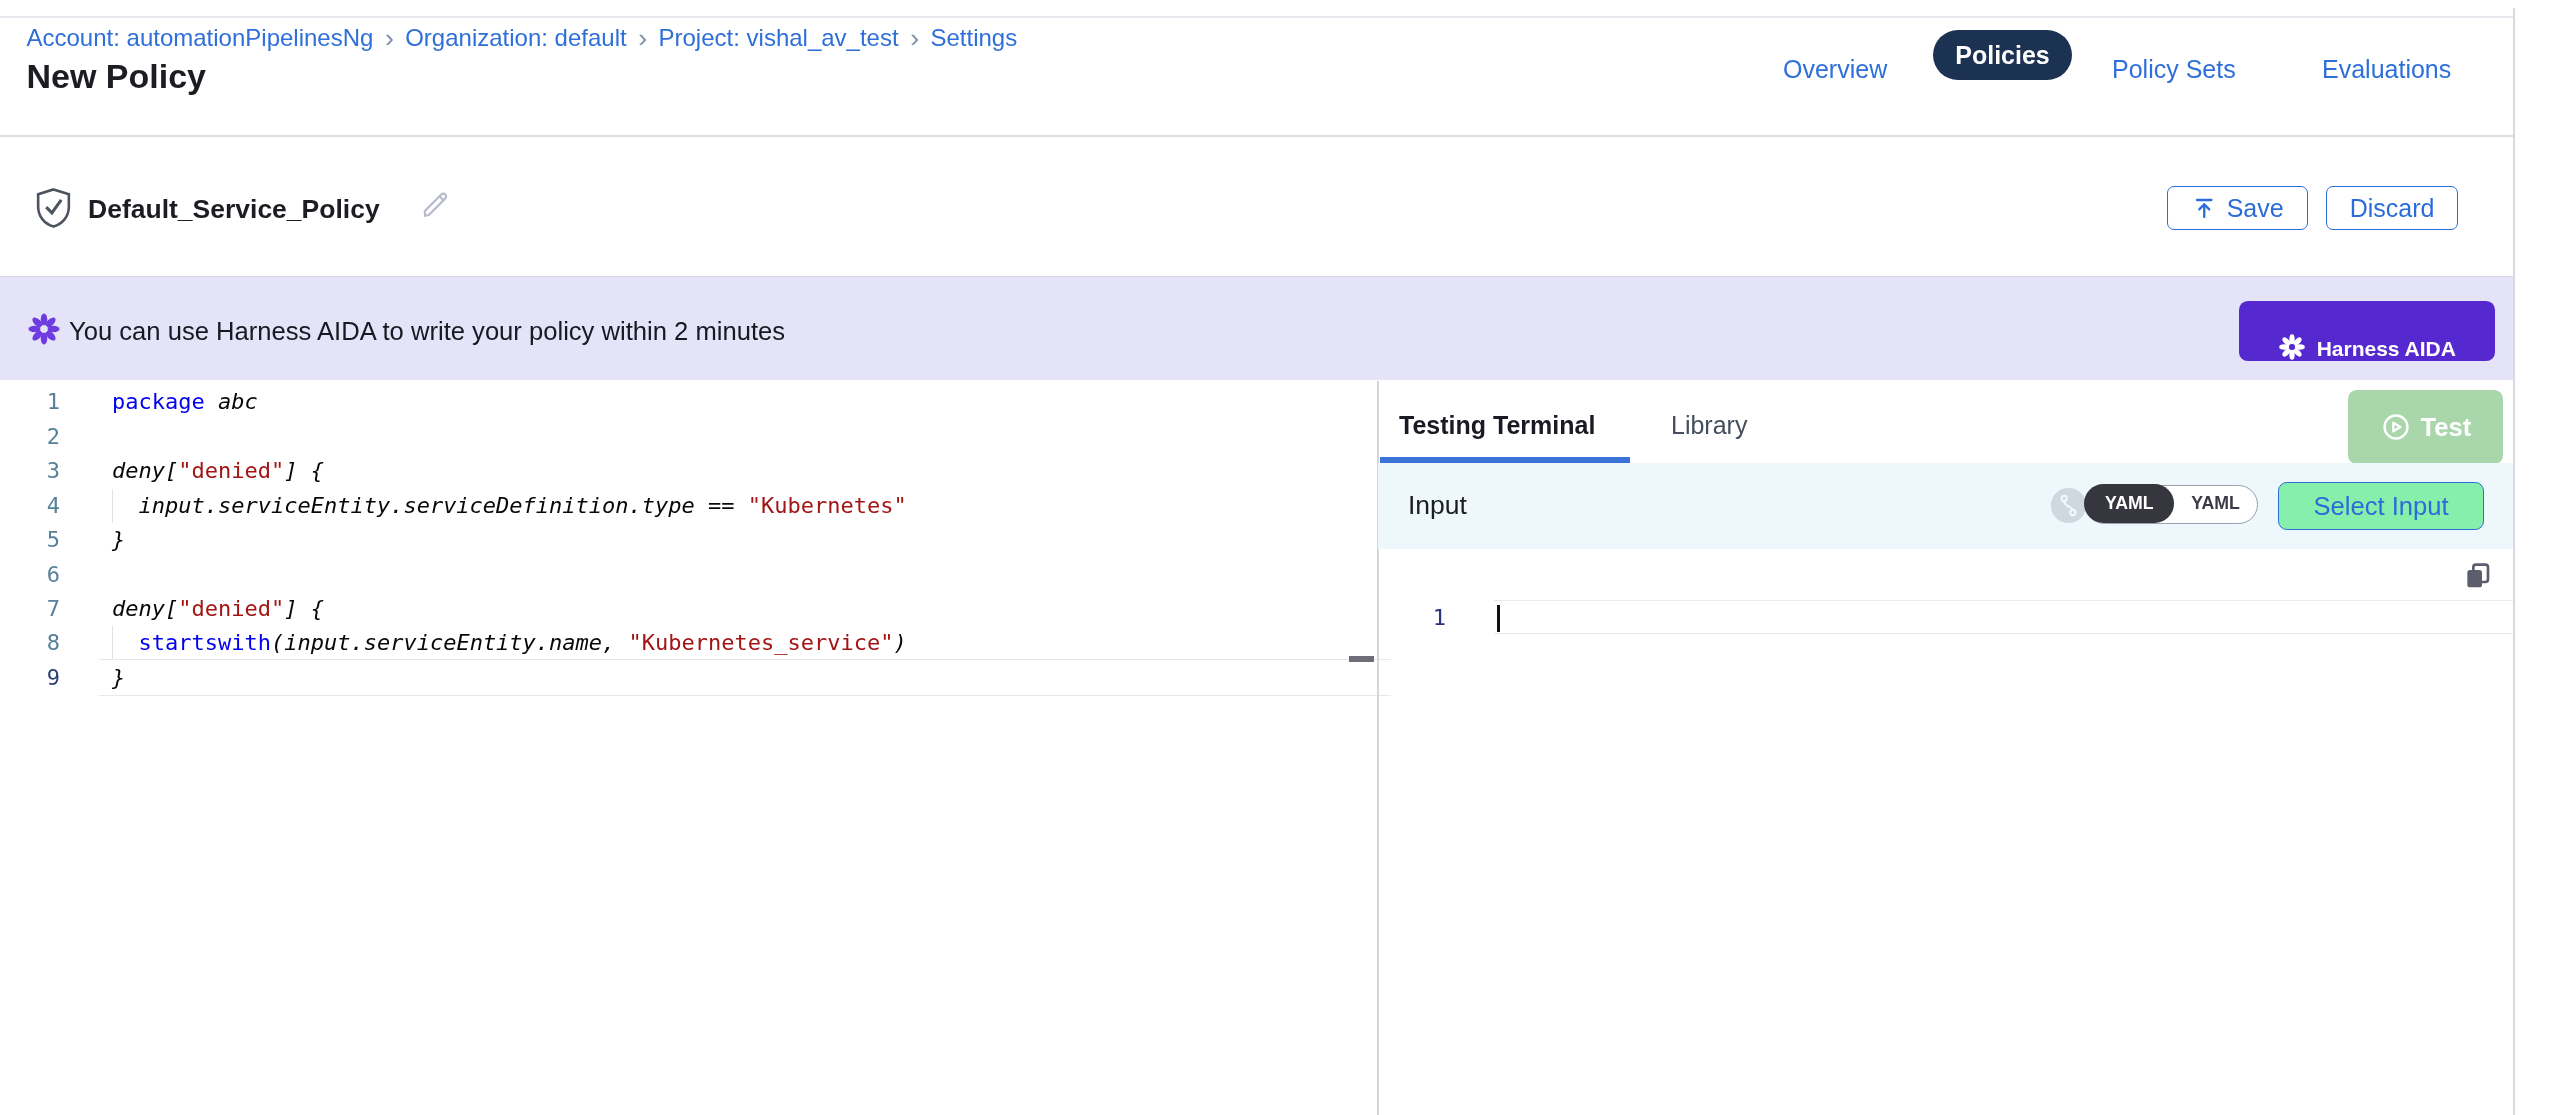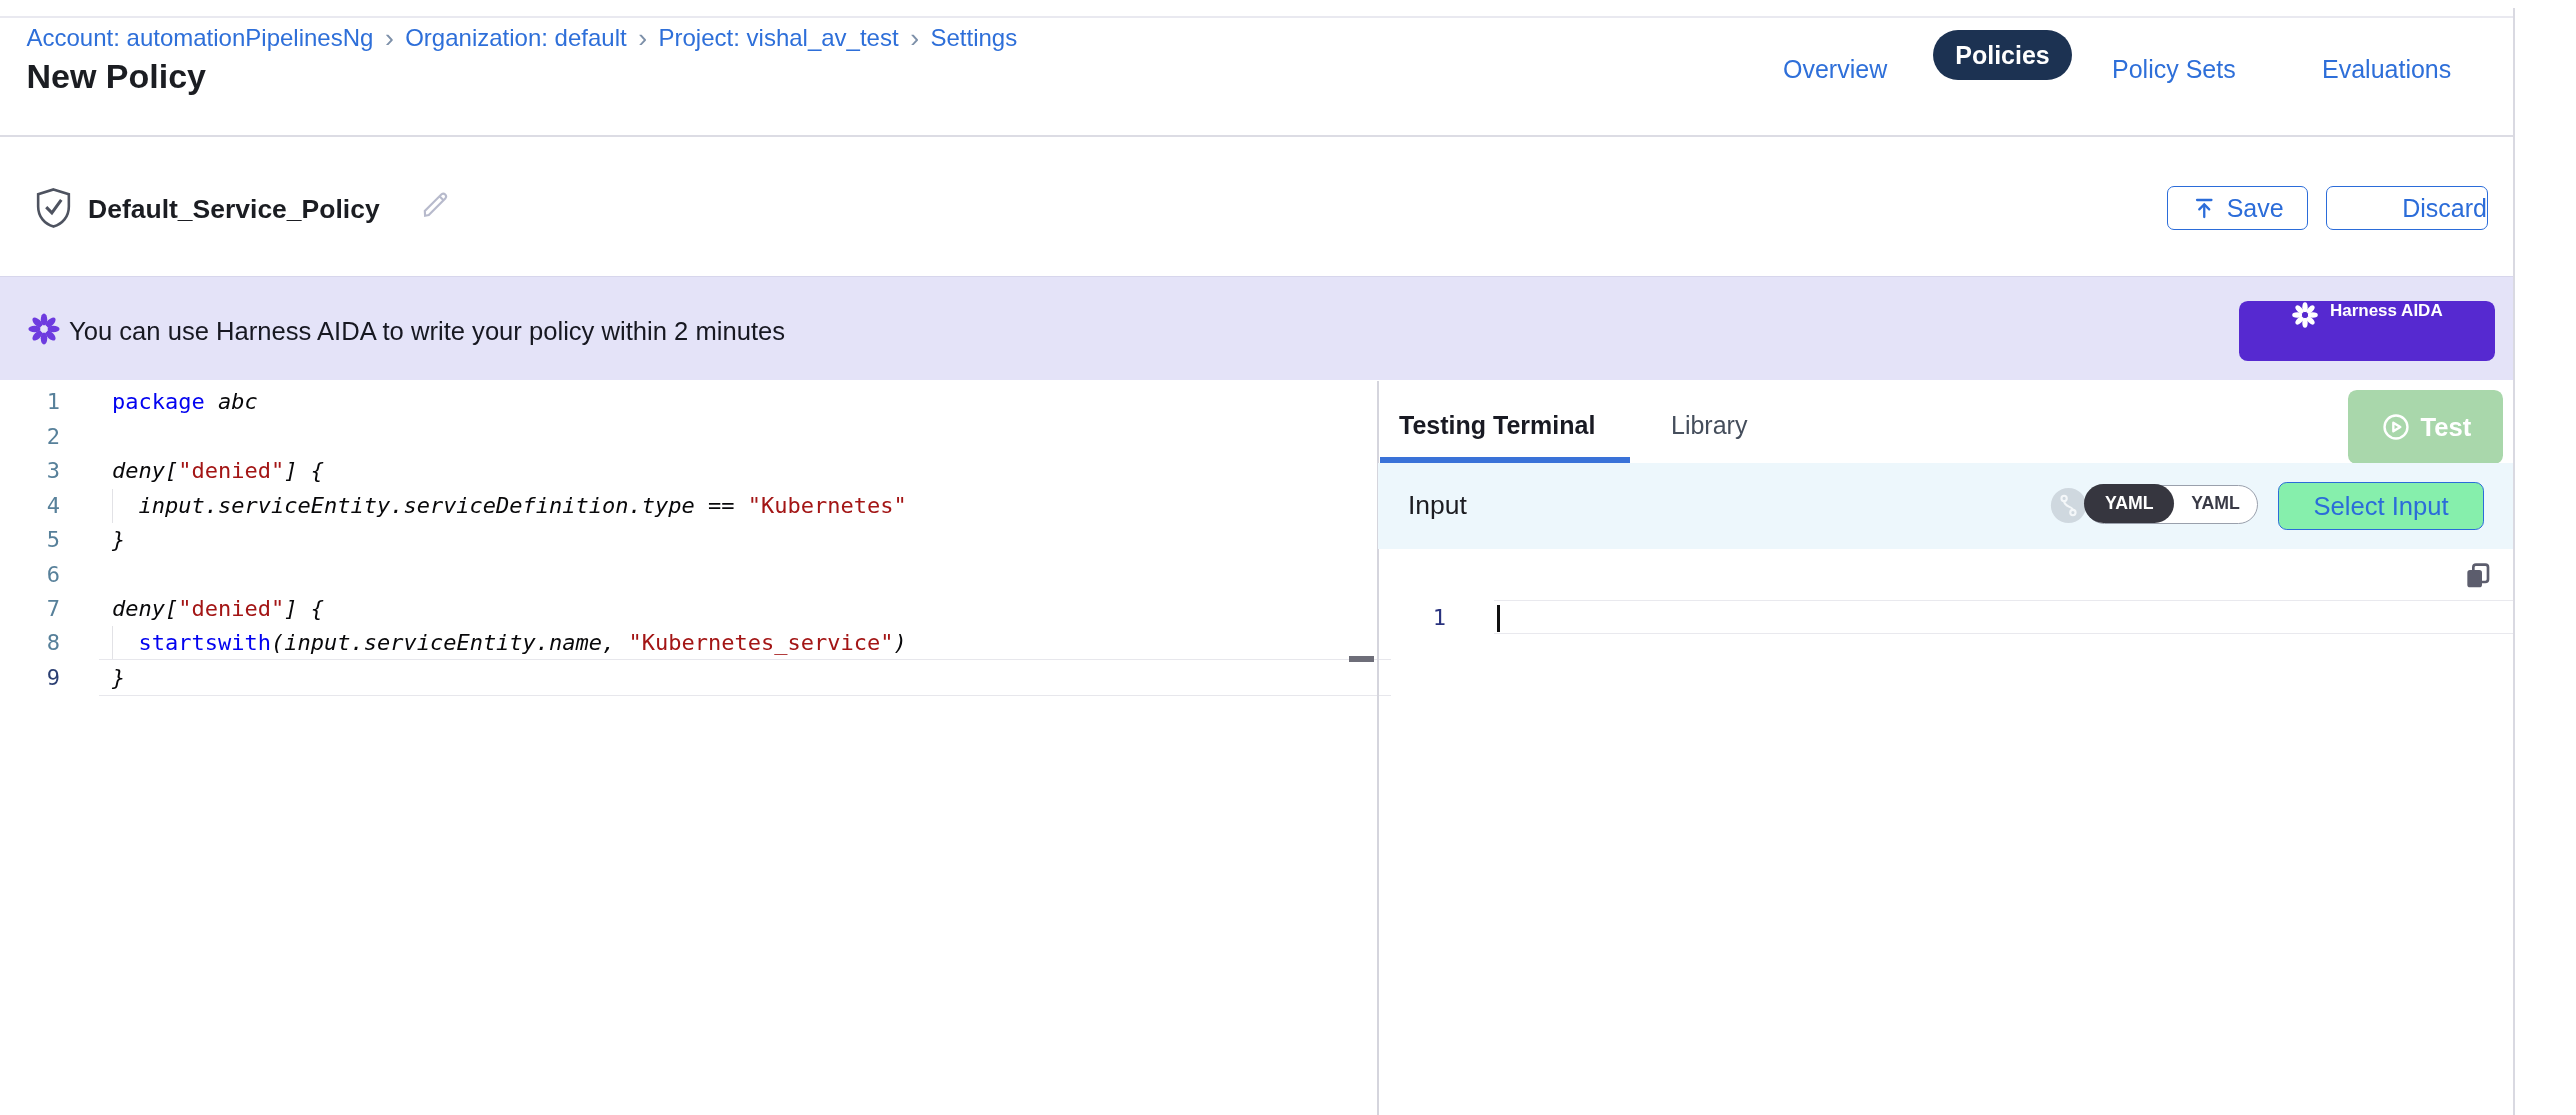--- a/index.html
+++ b/index.html
@@ -24,22 +24,22 @@
   .policy-name{position:absolute;left:88px;top:186px;font-size:26.5px;font-weight:700;color:#1b1d22;}
   .btn-outline{position:absolute;top:178px;height:44px;border:1.8px solid #2b6cd9;border-radius:7px;
                background:#fff;color:#2b6cd9;font-size:25px;font-weight:500;box-sizing:border-box;
                display:flex;align-items:center;justify-content:center;gap:8.8px;cursor:pointer;}
 
   
   .banner{position:absolute;left:0;top:268px;width:2513px;height:104px;background:#e4e3f8;
           border-top:1.8px solid #d7d6ec;box-sizing:border-box;}
   .banner-text{position:absolute;left:69px;top:40px;font-size:25.6px;color:#171821;}
   .aida-btn{position:absolute;left:2239px;top:24px;width:256px;height:60px;background:#5629d0;
-            border-radius:8.8px;color:#fff;font-size:17px;font-weight:700;
-            display:flex;align-items:flex-start;justify-content:center;gap:10.6px;cursor:pointer;}
+            border-radius:8.8px;color:#fff;font-size:21px;font-weight:700;
+            display:flex;align-items:flex-end;justify-content:center;gap:10.6px;cursor:pointer;}
 
   
   .editor{position:absolute;left:0;top:373px;width:1377px;height:743px;background:#fff;}
   .crow{position:absolute;left:0;width:100%;height:34px;}
   .ln{position:absolute;left:0;top:0;width:60px;text-align:right;
       font-family:"DejaVu Sans Mono",monospace;font-size:22px;line-height:34px;color:#57809a;}
   .ln.cur{color:#2b3f72;}
   .code{position:absolute;left:112px;top:0;white-space:pre;
         font-family:"DejaVu Sans Mono",monospace;font-size:22px;line-height:34px;color:#08080a;}
   .tk-kw{color:#0202f0;} .tk-str{color:#a31515;} .tk-plain{color:#08080a;font-style:italic;}
@@ -123,21 +123,21 @@
   <div class="btn-outline" style="left:2167px;width:141px;">
     <span style="display:flex;">
       <svg width="26.5" height="26.5" viewBox="0 0 24 24" fill="none" stroke="#2b6cd9" stroke-width="2.1" stroke-linecap="round">
         <path d="M5.5 4.5 H18.5"></path>
           <path d="M12 20 V9"></path>
           <path d="M7.5 13 L12 8.5 L16.5 13"></path>
       </svg>
     </span>
     <span>Save</span>
   </div>
-  <div class="btn-outline" style="left:2326px;width:162px;justify-content:flex-end;">
+  <div class="btn-outline" style="left:2326px;width:132px;">
     <span>Discard</span>
   </div>
 
   <div class="banner">
     <span class="abs" style="left:26.5px;top:35px;">
       <svg width="34" height="34" viewBox="0 0 24 24">
         <g fill="#6d3bdf">
           <ellipse cx="12" cy="5.4" rx="2.3" ry="4.4"></ellipse>
           <ellipse cx="12" cy="5.4" rx="2.3" ry="4.4" transform="rotate(45 12 12)"></ellipse>
           <ellipse cx="12" cy="5.4" rx="2.3" ry="4.4" transform="rotate(90 12 12)"></ellipse>

